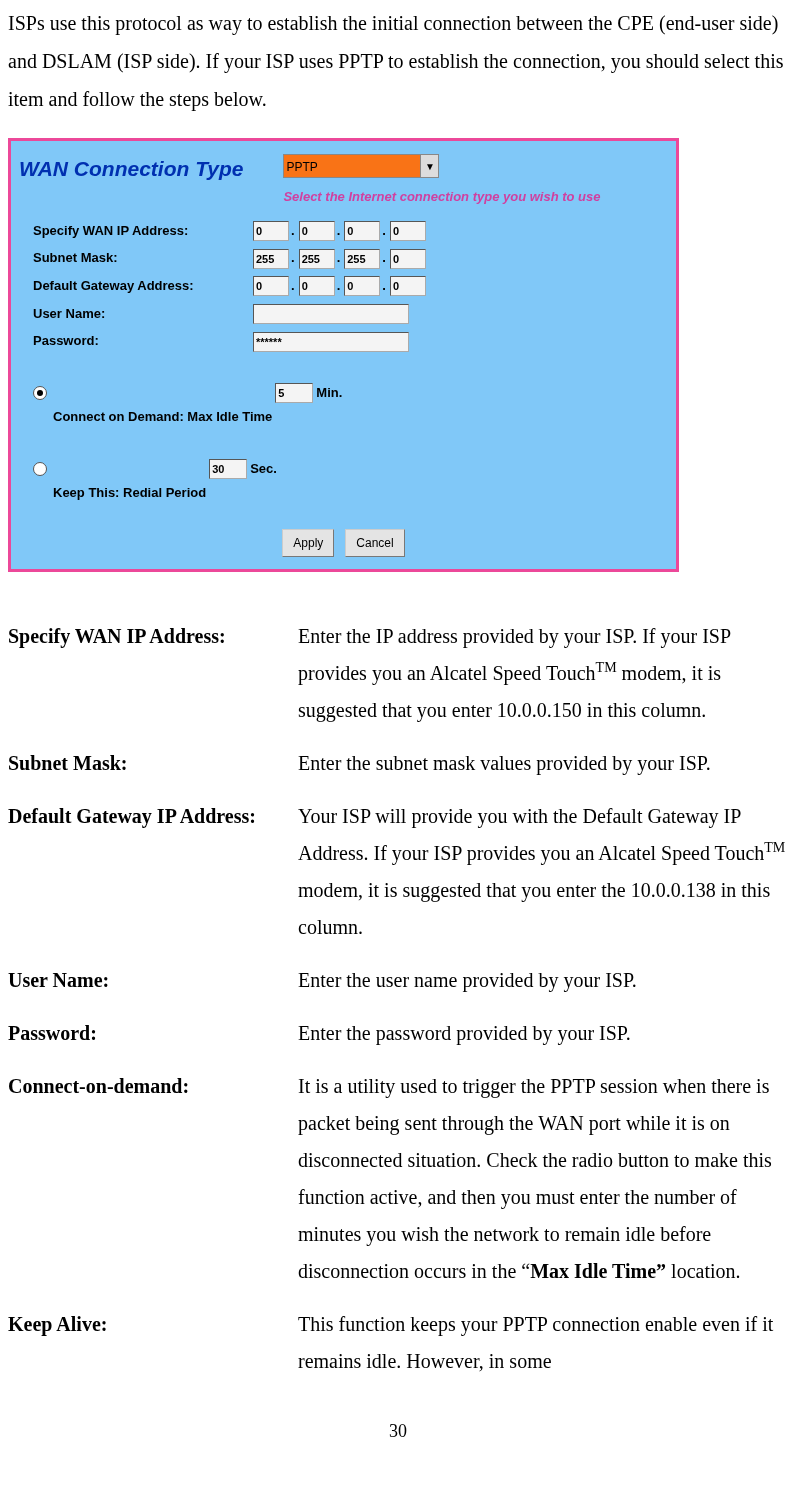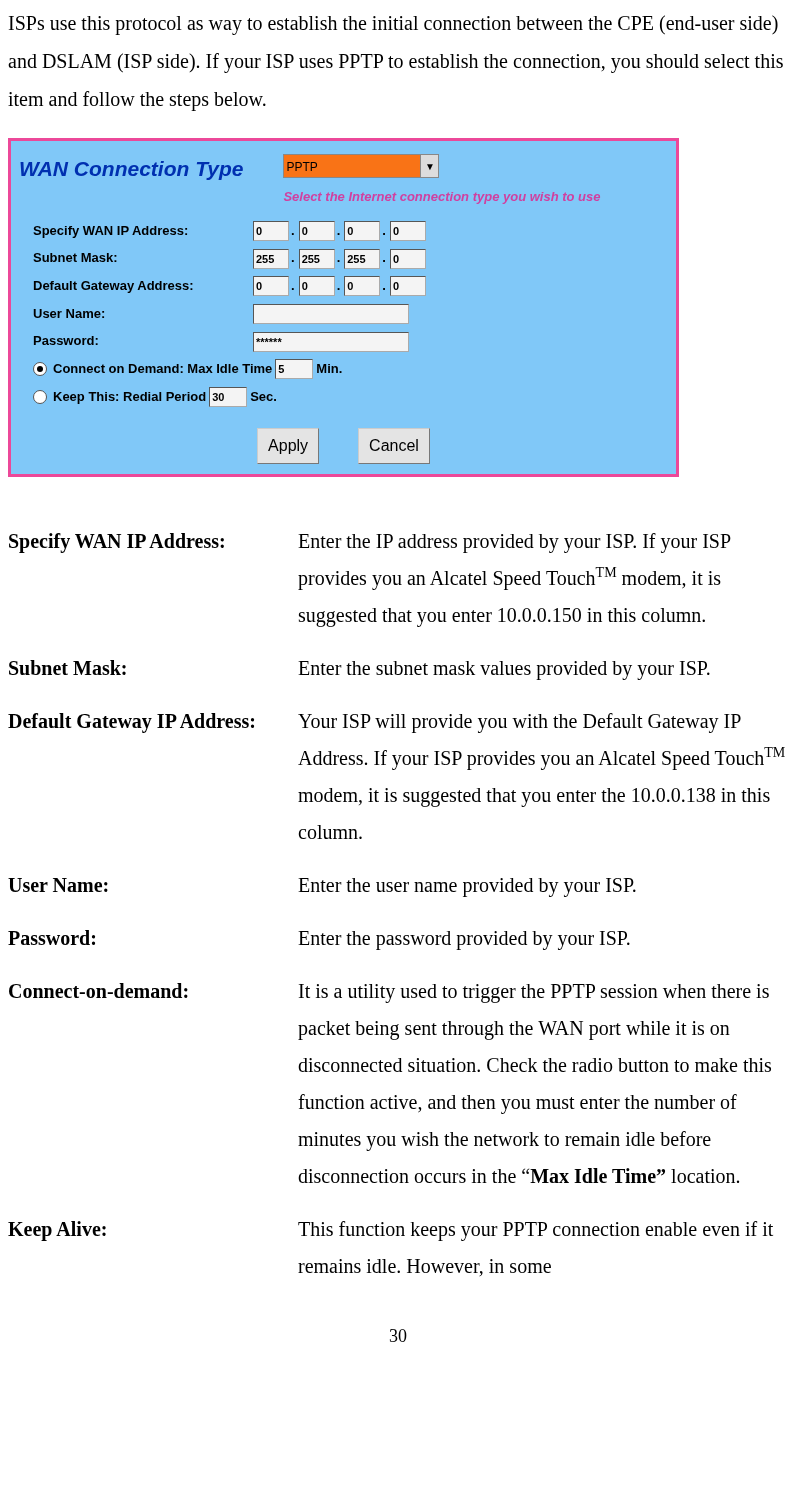--- a/index.html
+++ b/index.html
@@ -79,21 +79,21 @@
     align-items: center;
     margin: 3px 0;
     font-family: Arial, sans-serif;
     font-size: 13px;
     font-weight: bold;
     color: #000;
   }
   .form-label {
     width: 220px;
   }
-  .form-row.indent .form-label { width: auto; }
+  .form-row.indent .form-label { width: auto; margin-top: 48px; }
   .ip-box {
     width: 30px;
     height: 18px;
     background: #f4f4f4;
     border: 1px inset #aaa;
     font-family: Arial,sans-serif;
     font-size: 11px;
     padding: 0 2px;
     line-height: 18px;
   }
@@ -137,23 +137,23 @@
   }
   .btn-row {
     text-align: center;
     padding: 6px 0 10px 0;
   }
   .btn {
     display: inline-block;
     background: #e4e4e4;
     border: 1px outset #ccc;
     font-family: Arial, sans-serif;
-    font-size: 16px;
+    font-size: 12px;
     padding: 2px 10px;
-    margin: 0 17px;
+    margin: 0 3px;
   }
   table.def {
     width: 100%;
     border-collapse: collapse;
     margin-top: 20px;
   }
   table.def td {
     vertical-align: top;
     padding: 6px 0 10px 0;
     line-height: 1.85;

